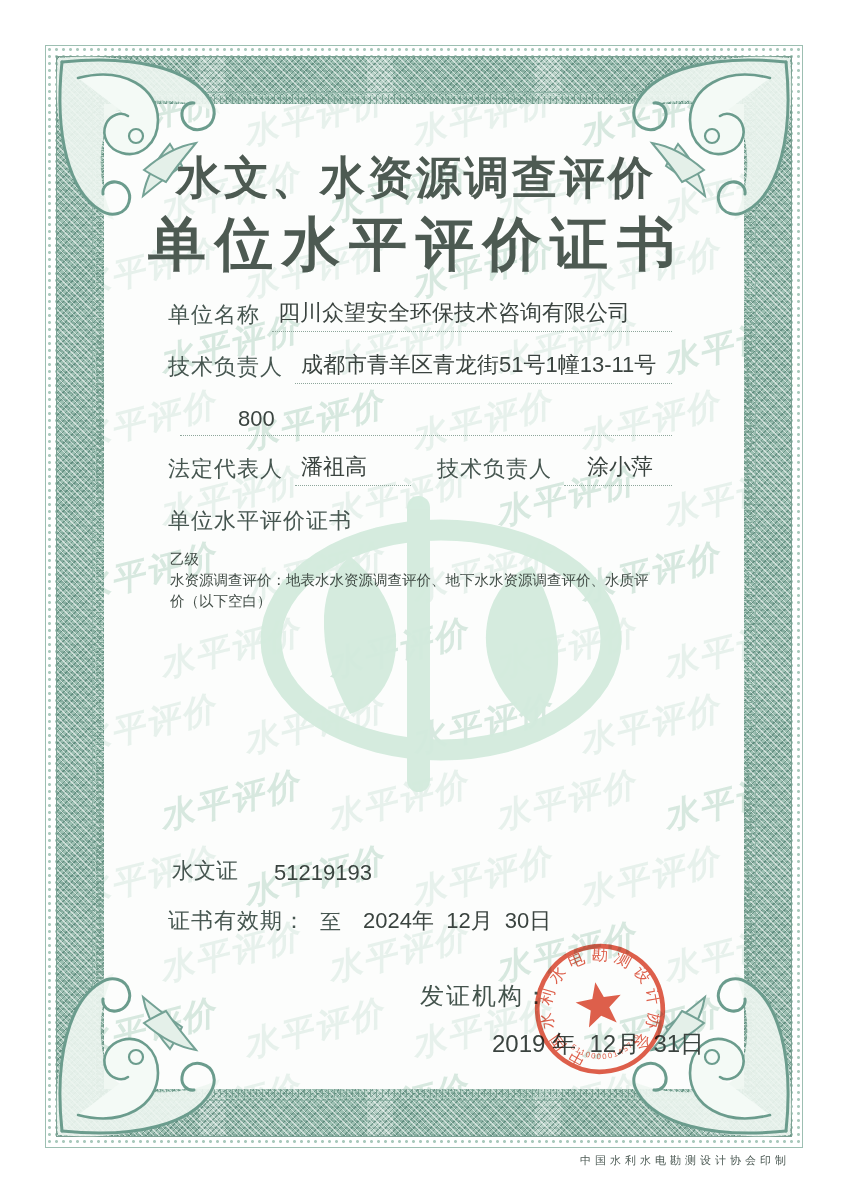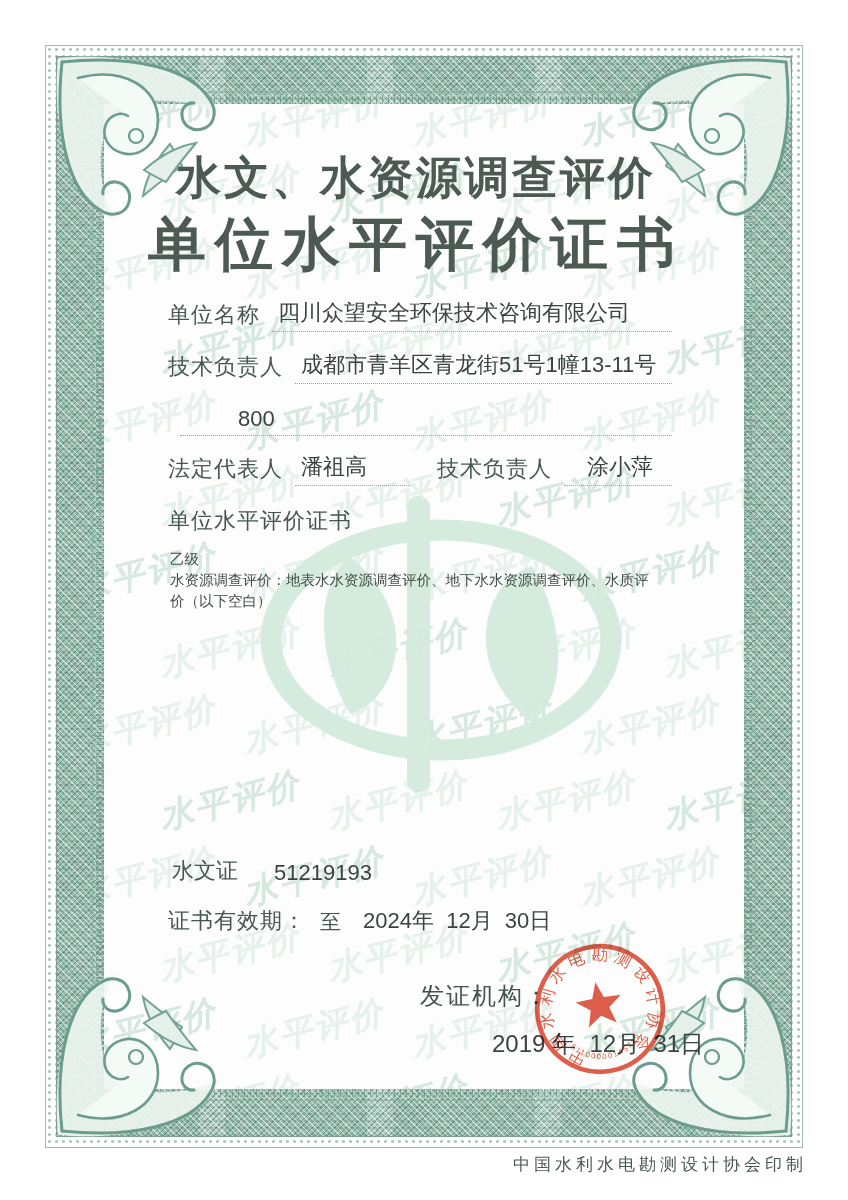--- a/index.html
+++ b/index.html
@@ -80,22 +80,22 @@
     margin-left:36px;padding-bottom:2px;white-space:nowrap;}
   .r-valid{top:904px;height:34px;}
   .valid-to{font-size:21px;color:#465650;margin-left:14px;padding-bottom:2px;}
   .valid-value{font-family:"Liberation Sans","DejaVu Sans",sans-serif;font-size:22px;color:#3a433f;
     margin-left:22px;padding-bottom:2px;white-space:pre;}
   .issuer{position:absolute;left:420px;top:980px;font-size:24px;color:#43534c;letter-spacing:2px;}
   .issue-date{position:absolute;left:492px;top:1028px;
     font-family:"Liberation Sans","DejaVu Sans",sans-serif;font-size:24px;color:#3a433f;white-space:pre;}
   .seal{position:absolute;left:531px;top:940px;width:138px;height:138px;z-index:4;
     transform:rotate(-10deg);mix-blend-mode:multiply;opacity:.9;}
-  .print-note{position:absolute;right:41px;top:1153px;
-    font-size:17px;letter-spacing:4px;color:#4b5953;z-index:3;}
+  .print-note{position:absolute;right:58px;top:1153px;
+    font-size:11px;letter-spacing:4px;color:#4b5953;z-index:3;}
 </style>
 </head>
 <body>
 
 <div class="page">
 
   <div class="b-lace"></div>
   <div class="b-band"></div>
   <div class="b-inner-lace"></div>
   <div class="b-white"></div>

